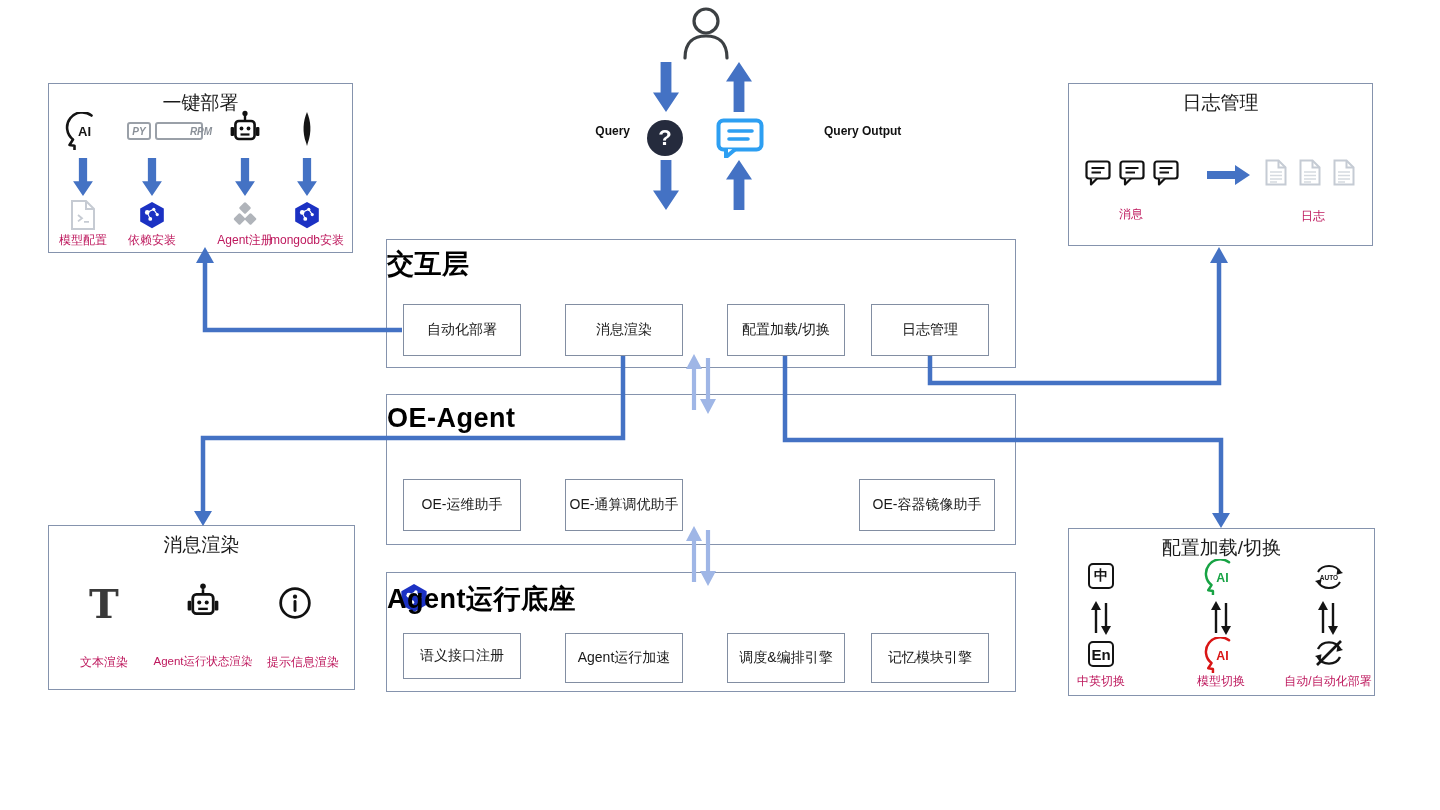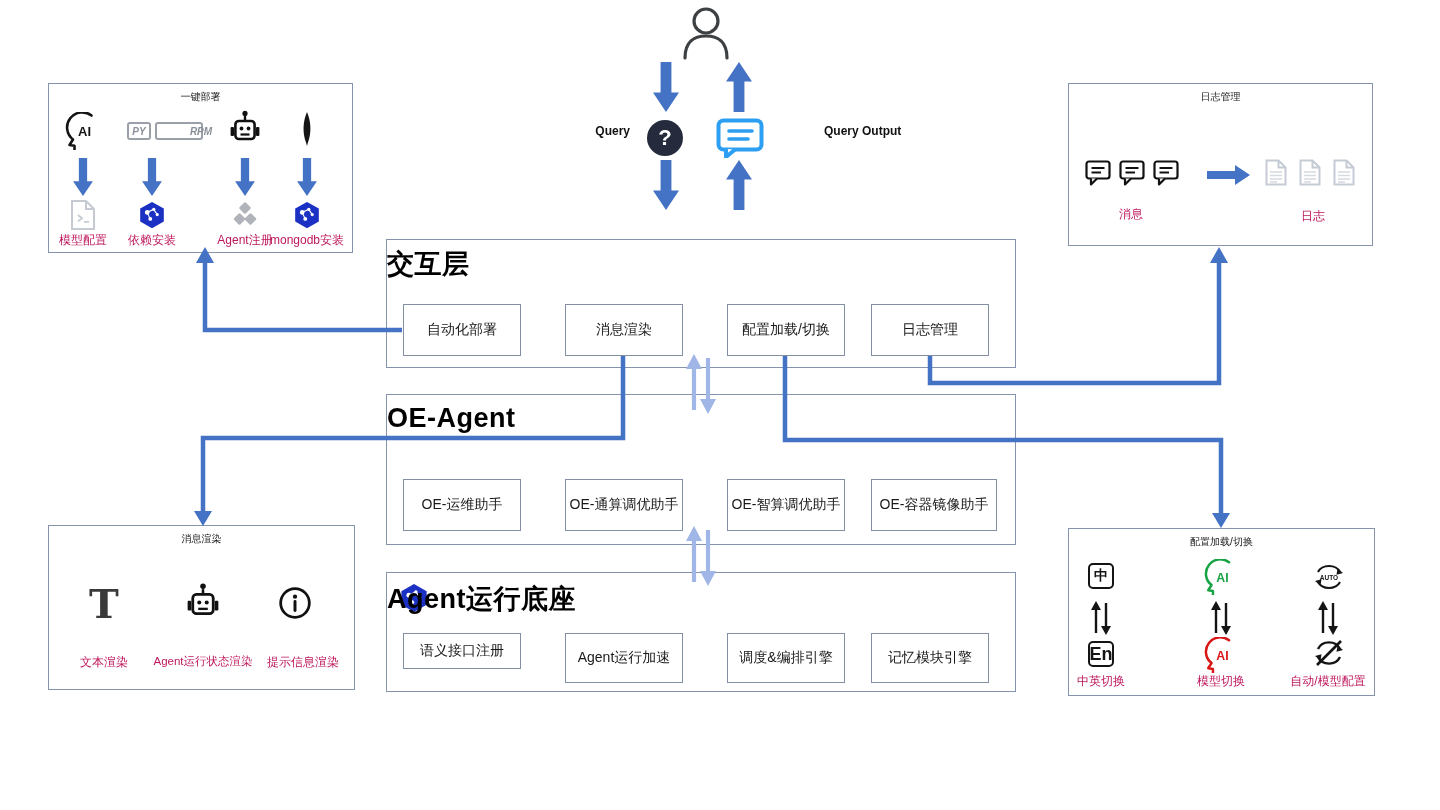--- a/index.html
+++ b/index.html
@@ -1,20 +1,20 @@
 <!DOCTYPE html>
 <html><head>
 <meta charset="utf-8">
 <style>
   html,body{margin:0;padding:0;background:#fff;}
   .canvas{position:relative;width:1440px;height:810px;background:#fff;overflow:hidden;
           font-family:"Liberation Sans",sans-serif;color:#1a1a1a;}
   .abs{position:absolute;}
   .outer-box{position:absolute;border:1.6px solid #8593AD;background:#fff;box-sizing:border-box;}
-  .box-title{position:absolute;top:6px;left:0;right:0;text-align:center;font-size:10px;color:#1a1a1a;}
+  .box-title{position:absolute;top:6px;left:0;right:0;text-align:center;font-size:19px;color:#1a1a1a;}
   .layer-title{position:absolute;left:0;right:0;font-weight:bold;font-size:27px;color:#000000;letter-spacing:.5px;}
   .sub-box{position:absolute;border:1.5px solid #828EA2;background:#fff;box-sizing:border-box;
            display:flex;align-items:center;justify-content:center;text-align:center;
            font-size:14px;line-height:1.25;color:#1a1a1a;padding:2px;}
   .lbl{position:absolute;text-align:center;font-size:12px;color:#be185d;white-space:nowrap;}
   .biglbl{position:absolute;font-weight:bold;font-size:12px;color:#111;}
   .badge{position:absolute;display:flex;align-items:center;justify-content:center;
          border:2px solid #9AA0A8;border-radius:3px;color:#8A9098;font-weight:bold;font-size:10px;box-sizing:border-box;font-style:italic;}
   .sqbadge{position:absolute;display:flex;align-items:center;justify-content:center;
            border:2.2px solid #141414;border-radius:5px;color:#141414;font-weight:bold;box-sizing:border-box;background:#fff;}
@@ -179,35 +179,34 @@
     <div class="sub-box" style="left:16px;top:64px;width:118px;height:52px;">自动化部署</div>
     <div class="sub-box" style="left:178px;top:64px;width:118px;height:52px;">消息渲染</div>
     <div class="sub-box" style="left:340px;top:64px;width:118px;height:52px;">配置加载/切换</div>
     <div class="sub-box" style="left:484px;top:64px;width:118px;height:52px;">日志管理</div>
   </div>
 
   <div class="outer-box" style="left:386px;top:394px;width:630px;height:151px;">
     <div class="layer-title" style="top:8px;">OE-Agent</div>
     <div class="sub-box" style="left:16px;top:84px;width:118px;height:52px;">OE-运维助手</div>
     <div class="sub-box" style="left:178px;top:84px;width:118px;height:52px;">OE-通算调优助手</div>
-    <div class="sub-box" style="left:340px;top:84px;width:118px;height:52px;">OE-智算调优助手</div>
-    <div class="sub-box" style="left:484px;top:84px;width:126px;height:52px;">OE-容器镜像助手</div>
+    <div class="sub-box" style="left:472px;top:84px;width:136px;height:52px;">OE-容器镜像助手</div>
   </div>
 
   <div class="outer-box" style="left:386px;top:572px;width:630px;height:120px;">
     <svg class="abs" style="left:12px;top:10px;" width="30" height="30" viewBox="0 0 32 32">
       <polygon points="16,1 29.5,8.7 29.5,23.3 16,31 2.5,23.3 2.5,8.7" fill="#1B31C3"></polygon>
       <path d="M10.5,13 L18,9.5 M10.5,13 L14,20.5 M18,9.5 L22,15.5" stroke="#fff" stroke-width="1.3"></path>
       <circle cx="10.5" cy="13" r="2.6" fill="#fff"></circle>
         <circle cx="18" cy="9.5" r="1.8" fill="#fff"></circle>
       <circle cx="22" cy="15.5" r="1.8" fill="#fff"></circle>
         <circle cx="14" cy="20.5" r="2.2" fill="#fff"></circle>
     </svg>
     <div class="layer-title" style="top:8px;">Agent运行底座</div>
-    <div class="sub-box" style="left:16px;top:60px;width:118px;height:36px;">语义接口注册</div>
+    <div class="sub-box" style="left:16px;top:60px;width:118px;height:46px;">语义接口注册</div>
     <div class="sub-box" style="left:178px;top:60px;width:118px;height:50px;">Agent运行加速</div>
     <div class="sub-box" style="left:340px;top:60px;width:118px;height:50px;">调度&amp;编排引擎</div>
     <div class="sub-box" style="left:484px;top:60px;width:118px;height:50px;">记忆模块引擎</div>
   </div>
 
   <div class="outer-box" style="left:48px;top:525px;width:307px;height:165px;">
     <div class="box-title">消息渲染</div>
     <div class="ticon" style="left:35px;top:58px;width:40px;">T</div>
     <svg class="abs" style="left:138px;top:56px;" width="32" height="42" viewBox="0 0 30 38">
       <circle cx="15" cy="3.4" r="2.6" fill="#111"></circle>
@@ -259,38 +258,38 @@
       <path d="M18,2 V27" stroke="#141414" stroke-width="2.4"></path>
         <polygon points="13,25 23,25 18,34" fill="#141414"></polygon>
     </svg>
     <svg class="abs" style="left:246px;top:72px;" width="26" height="34" viewBox="0 0 26 34">
       <path d="M8,32 V7" stroke="#141414" stroke-width="2.4"></path>
         <polygon points="3,9 13,9 8,0" fill="#141414"></polygon>
       <path d="M18,2 V27" stroke="#141414" stroke-width="2.4"></path>
         <polygon points="13,25 23,25 18,34" fill="#141414"></polygon>
     </svg>
 
-    <div class="sqbadge" style="left:19px;top:112px;width:26px;height:26px;font-size:18px;">
+    <div class="sqbadge" style="left:19px;top:112px;width:26px;height:26px;font-size:15px;">
       <span>En</span>
       </div>
     <svg class="abs" style="left:132px;top:108px;" width="40" height="36" viewBox="0 0 40 38">
       <path d="M28.5,3.5 A15,15 0 1 0 10,27.5 l-3.5,5.5 5,0.8 0,3.7" fill="none" stroke="#D91515" stroke-width="2.6" stroke-linecap="round" stroke-linejoin="round"></path>
       <text x="15" y="24" font-size="13" font-weight="bold" fill="#D91515">AI</text>
     </svg>
     <svg class="abs" style="left:244px;top:108px;" width="32" height="32" viewBox="0 0 32 32">
       <path d="M5,12 A12,11 0 0 1 27,12" fill="none" stroke="#141414" stroke-width="2.4"></path>
       <polygon points="24.5,8.5 30,13 23.5,14.8" fill="#141414"></polygon>
       <path d="M27,20 A12,11 0 0 1 5,20" fill="none" stroke="#141414" stroke-width="2.4"></path>
       <polygon points="7.5,23.5 2,19 8.5,17.2" fill="#141414"></polygon>
       <path d="M4,28 L28,4" stroke="#141414" stroke-width="2.6"></path>
     </svg>
 
     <div class="lbl" style="left:2px;top:144px;width:60px;">中英切换</div>
     <div class="lbl" style="left:122px;top:144px;width:60px;">模型切换</div>
-    <div class="lbl" style="left:211px;top:144px;width:96px;">自动/模型配置</div>
+    <div class="lbl" style="left:211px;top:144px;width:96px;">自动/自动化部署</div>
   </div>
 
   <svg class="abs" style="left:0;top:0;z-index:10;pointer-events:none;" width="1440" height="810" viewBox="0 0 1440 810">
 
     <path d="M402,330 H205 V260" fill="none" stroke="#4472C4" stroke-width="4.5"></path>
     <polygon points="196,263 214,263 205,247" fill="#4472C4"></polygon>
 
     <path d="M623,356 V438 H203 V514" fill="none" stroke="#4472C4" stroke-width="4.5"></path>
     <polygon points="194,511 212,511 203,526" fill="#4472C4"></polygon>
 

